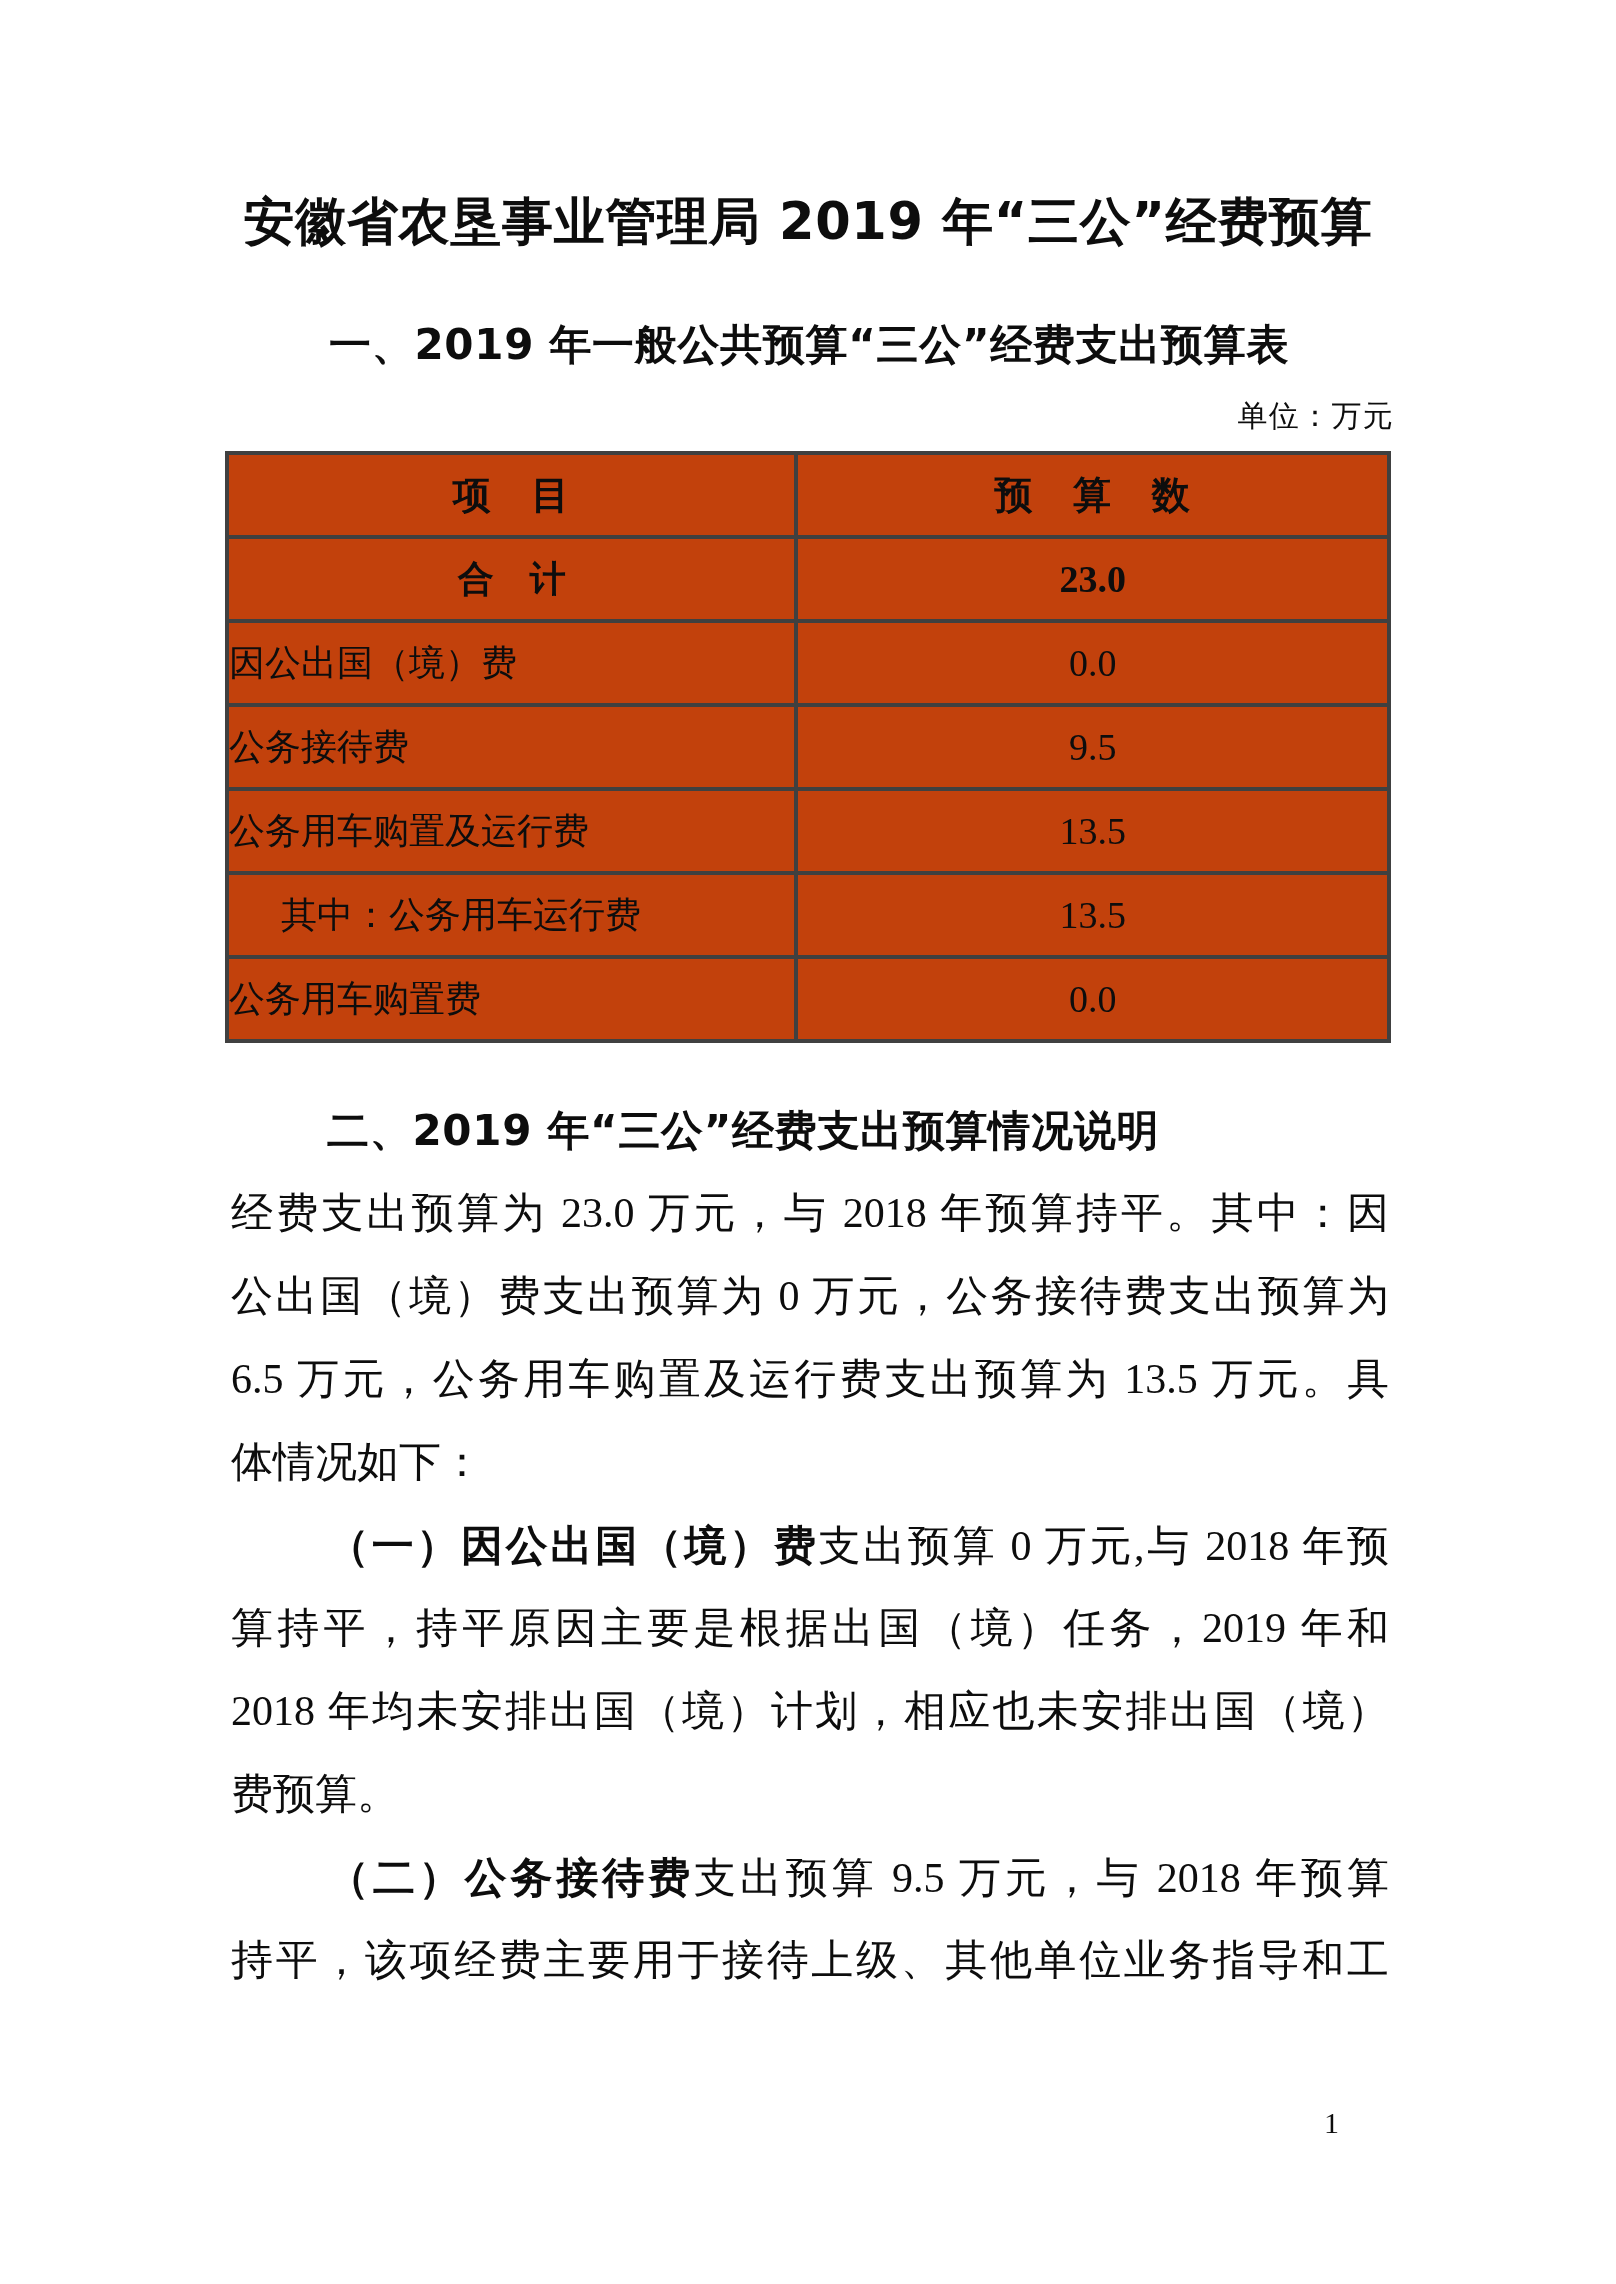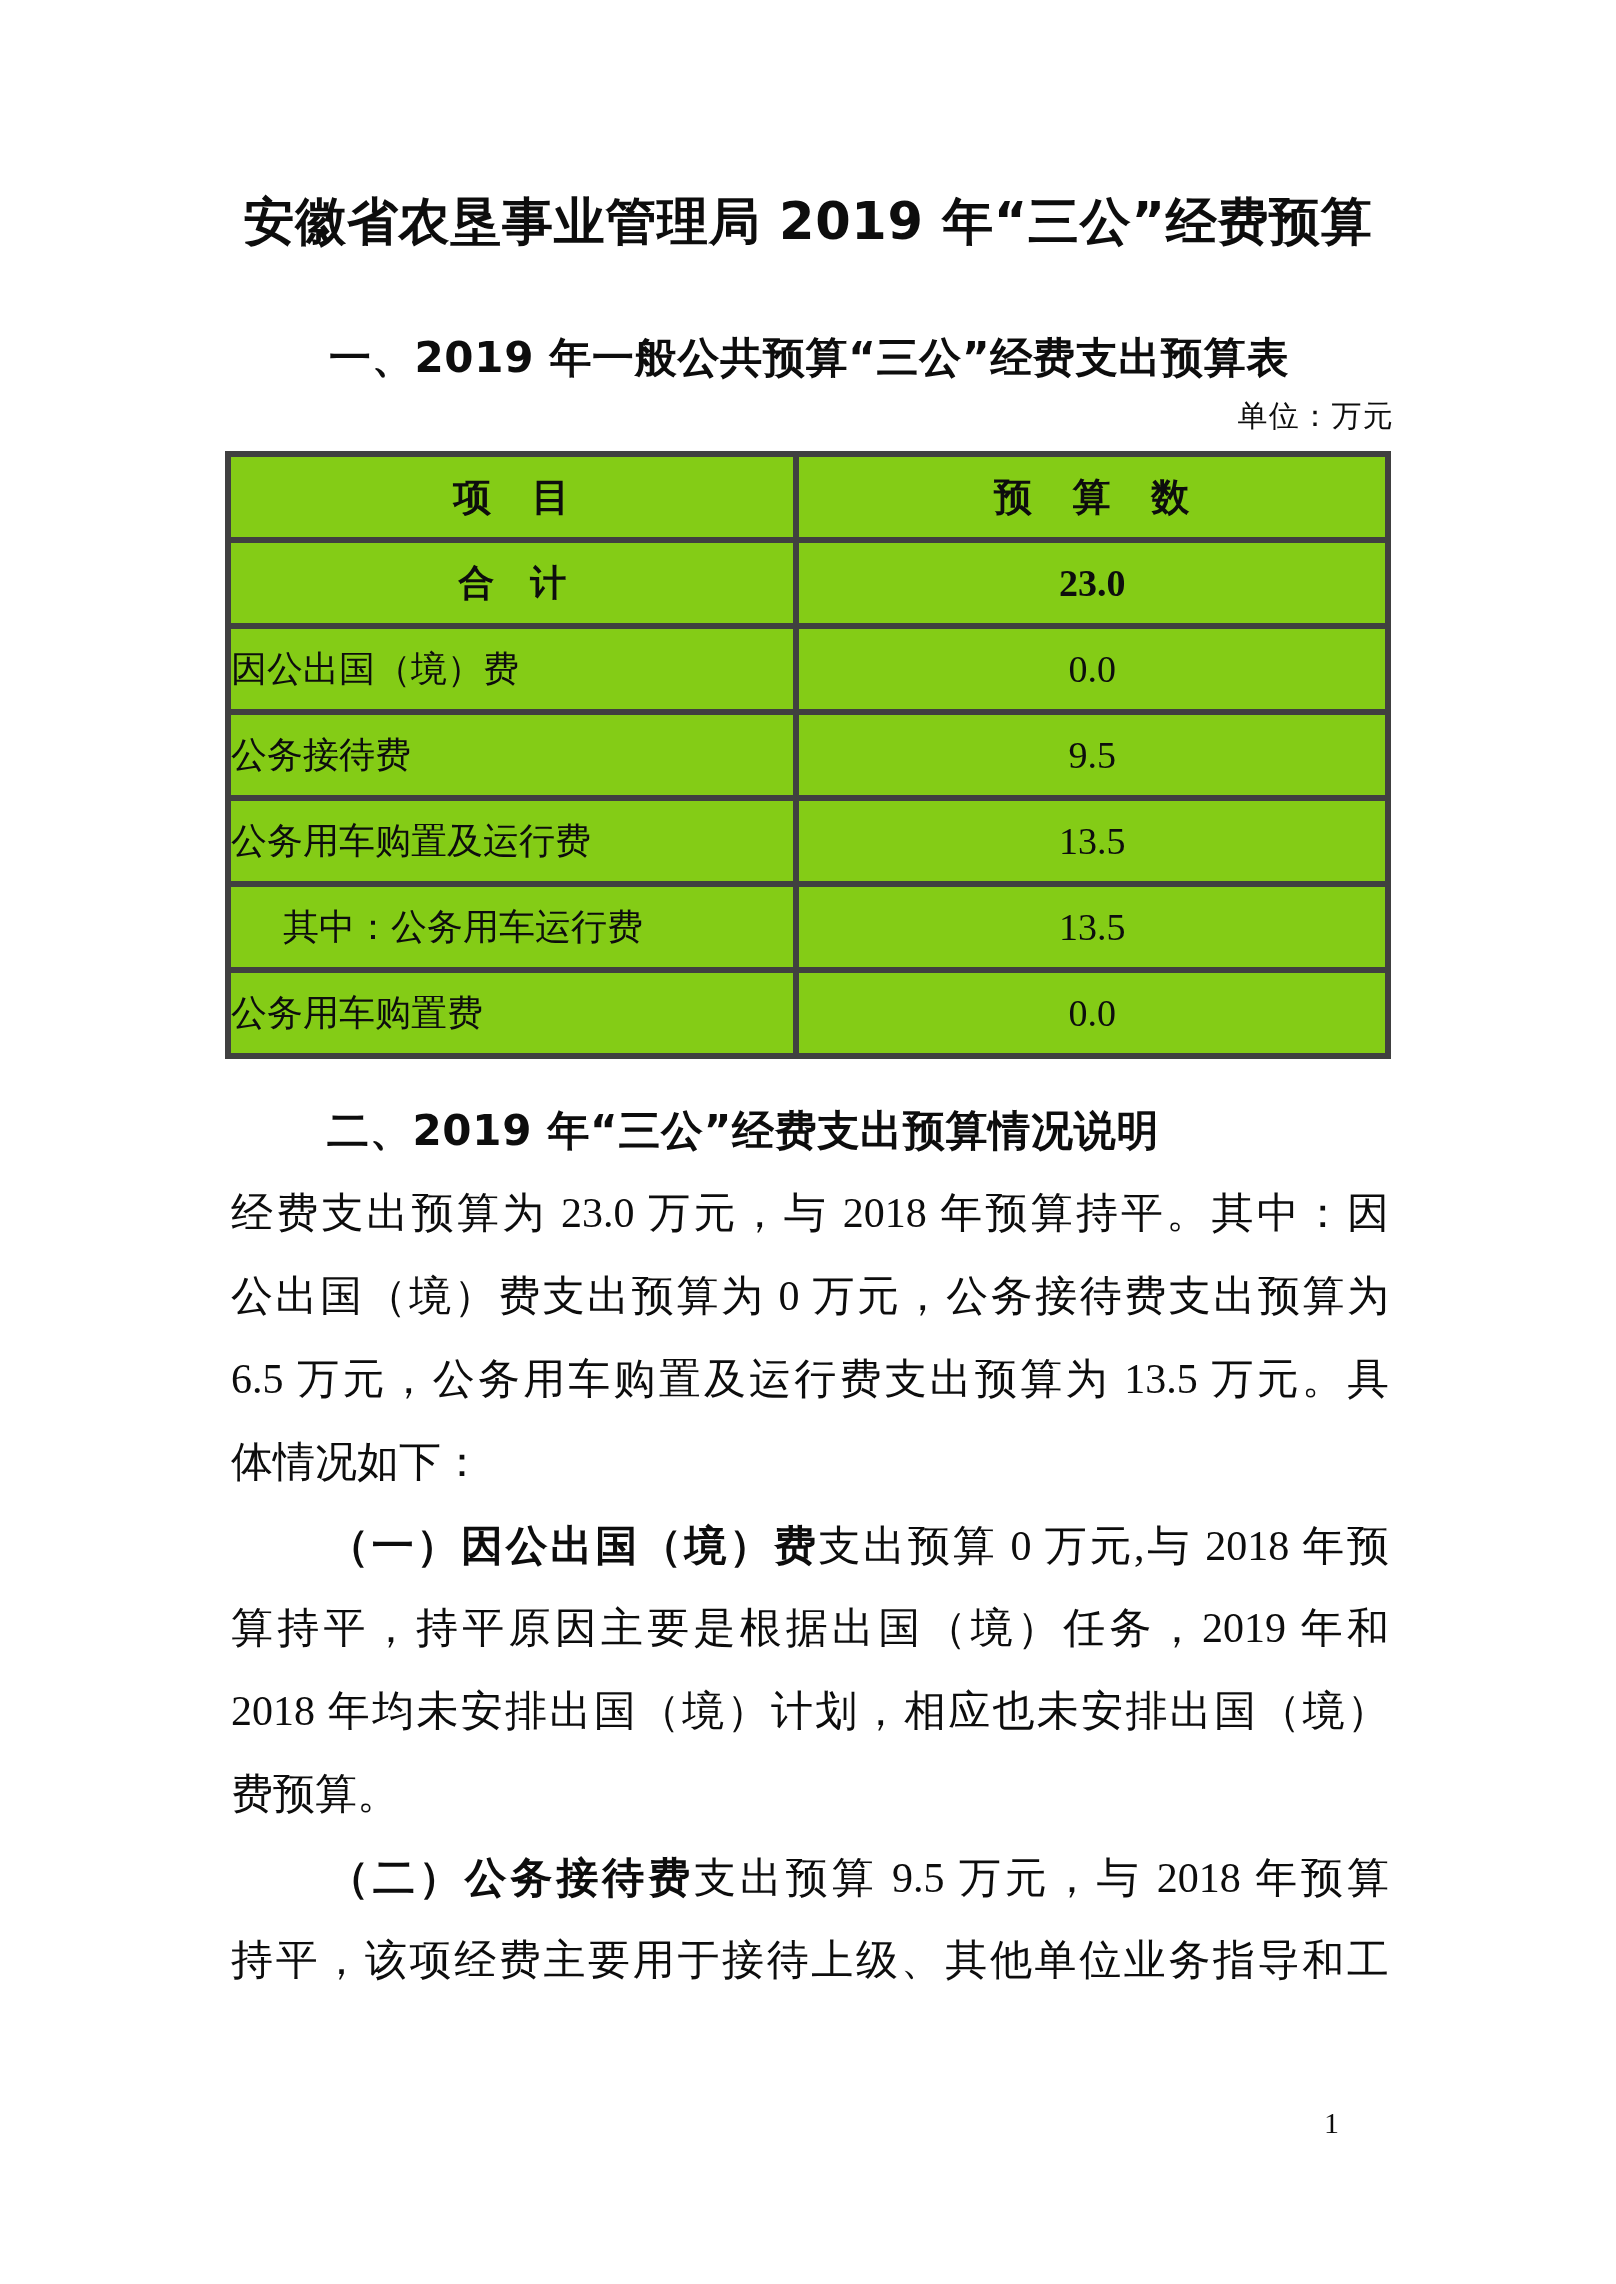--- a/index.html
+++ b/index.html
@@ -21,21 +21,21 @@
     text-align:center;
     font-family:"DejaVu Sans","Liberation Sans",sans-serif;
     font-weight:700;
     font-size:51px;
     letter-spacing:0.7px;
     white-space:nowrap;
     color:#0d0d0d;
   }
   .sec1-heading{
     position:absolute;
-    top:330px;left:329px;
+    top:317px;left:329px;
     font-family:"DejaVu Sans","Liberation Sans",sans-serif;
     font-weight:700;
     font-size:42px;
     letter-spacing:0.7px;
     white-space:nowrap;
     color:#0d0d0d;
   }
   .unit-note{
     position:absolute;
     top:396px;
@@ -50,25 +50,25 @@
     width:1166px;
     border-collapse:collapse;
     table-layout:fixed;
     border:3.3px solid #1b1b1b;
     font-size:36px;
     color:#0d0d0d;
   }
   table.budget col.c1{width:49%;}
   table.budget col.c2{width:51%;}
   table.budget th, table.budget td{
-    border:6px solid #404040;
+    border:4px solid #404040;
     height:80px;
     padding:0;
     vertical-align:middle;
-    background:#84cc16;
+    background:#c2410c;
   }
   table.budget th{
     font-weight:700;
     text-align:center;
     font-size:38px;
     letter-spacing:1.3px;
   }
   td.lbl{text-align:left;padding-left:18px;}
   td.lbl.ind-0{text-align:center;padding-left:0;font-weight:700;}
   td.lbl.ind-2{padding-left:52px;}

